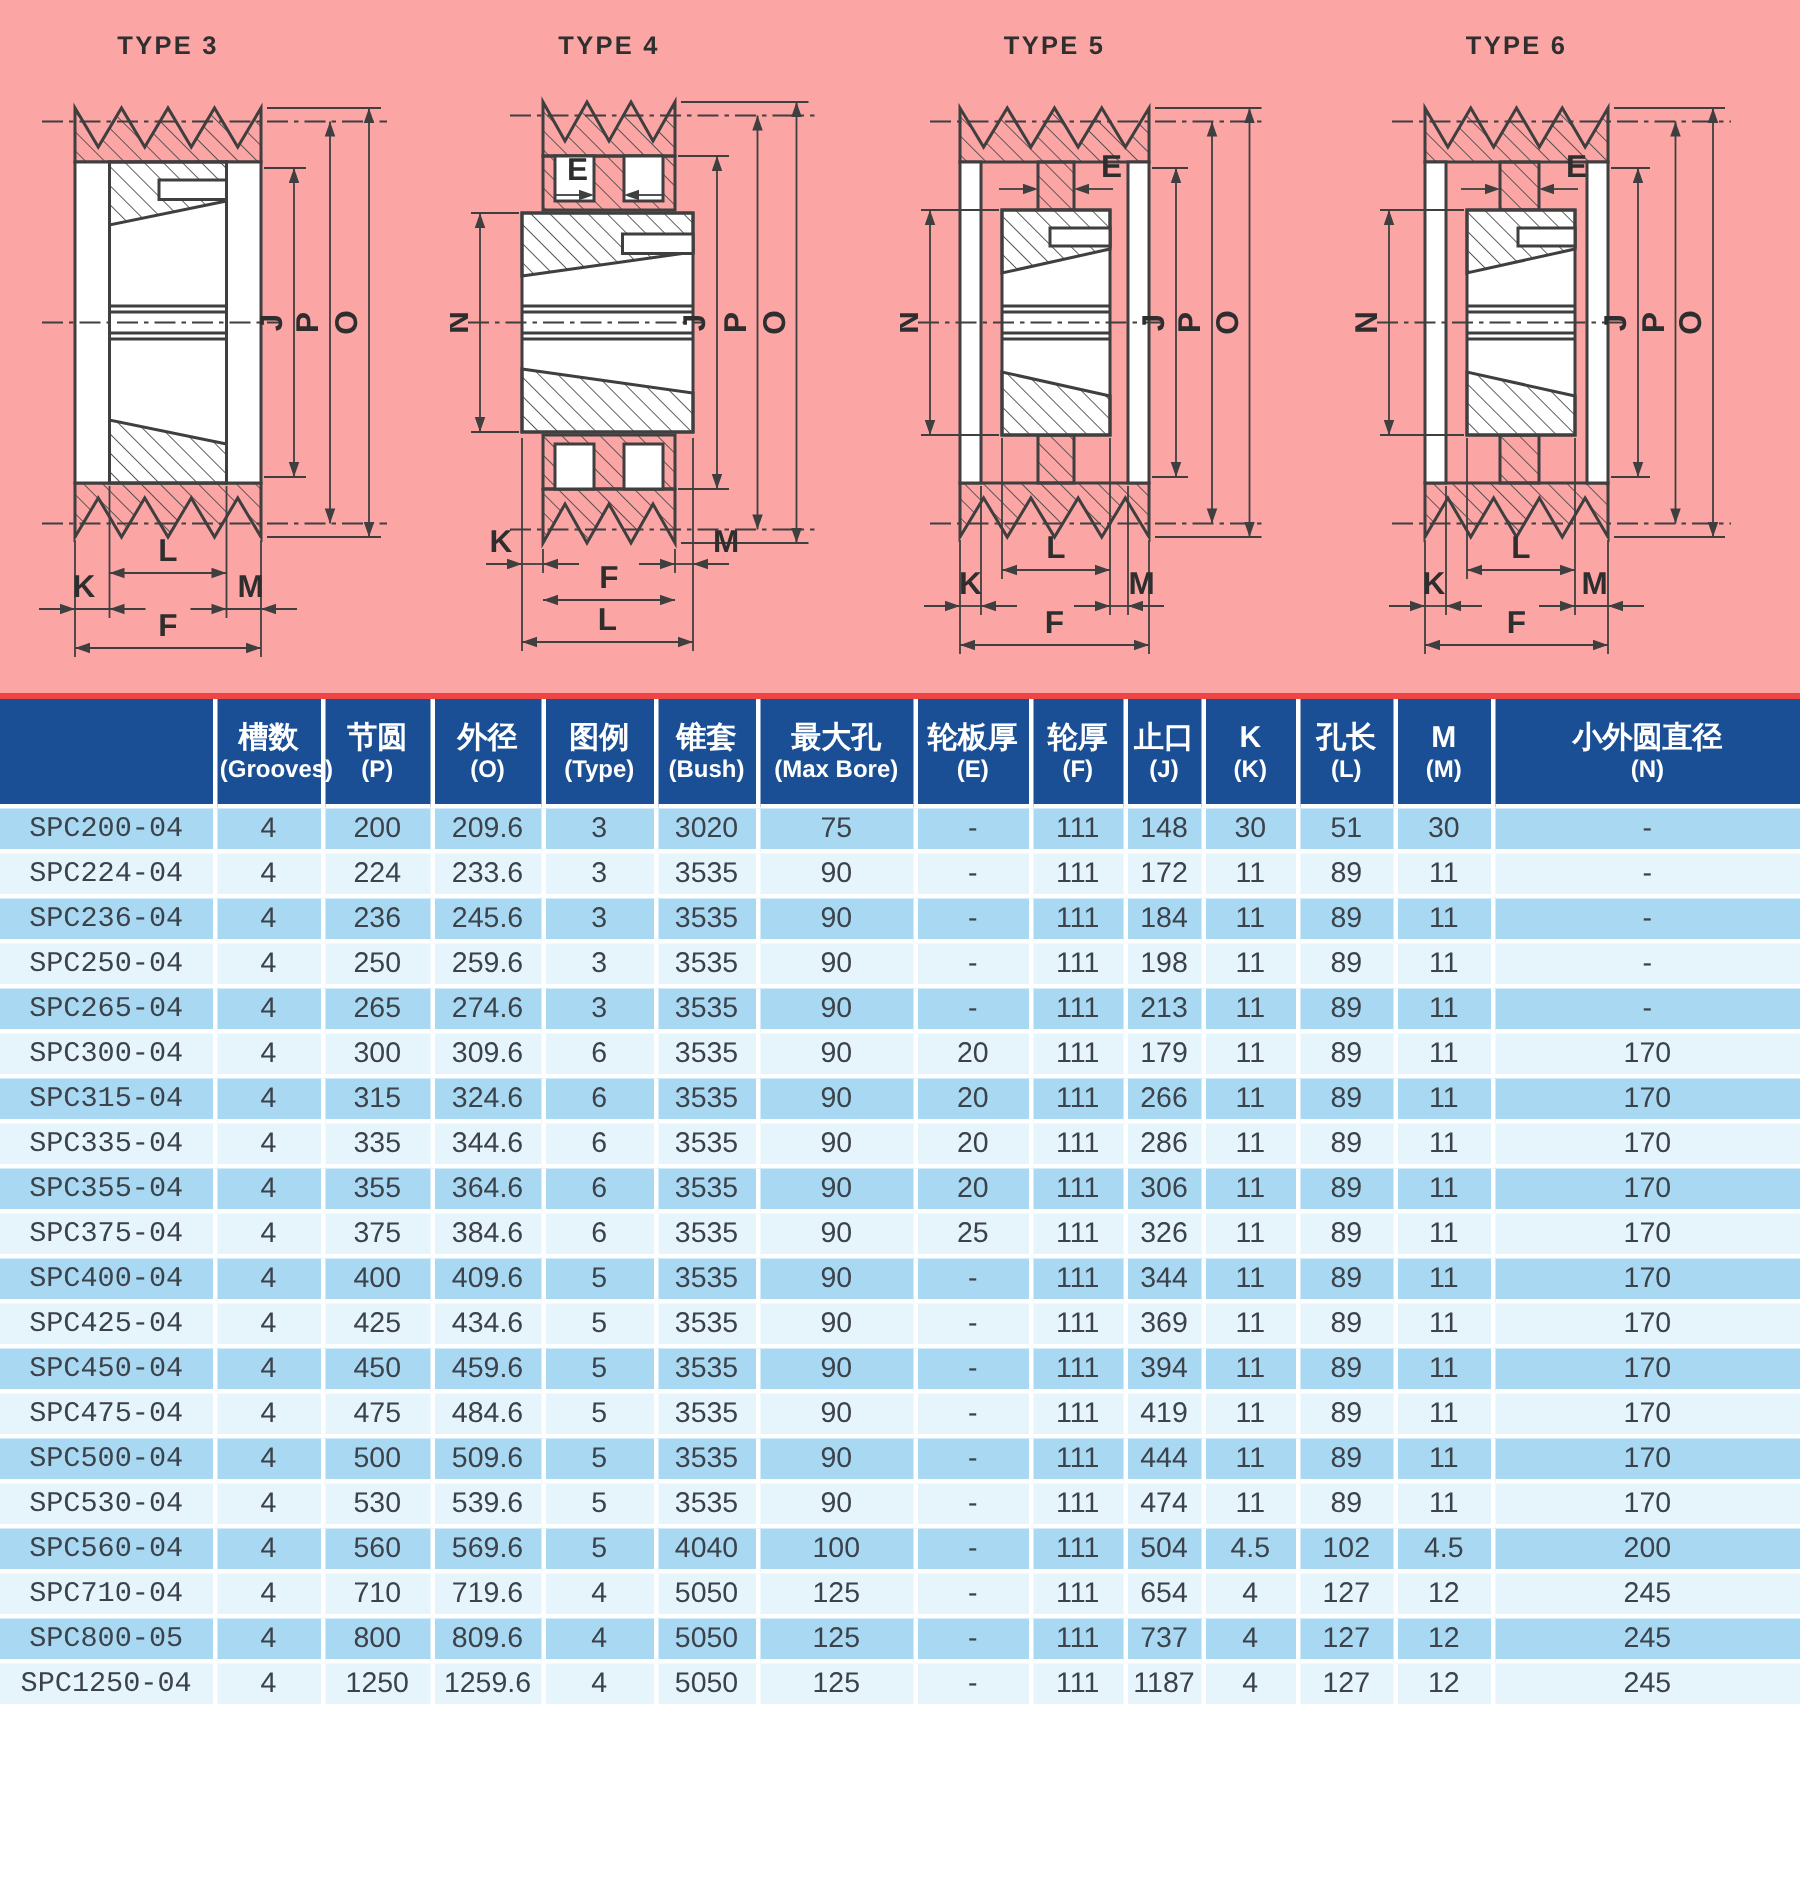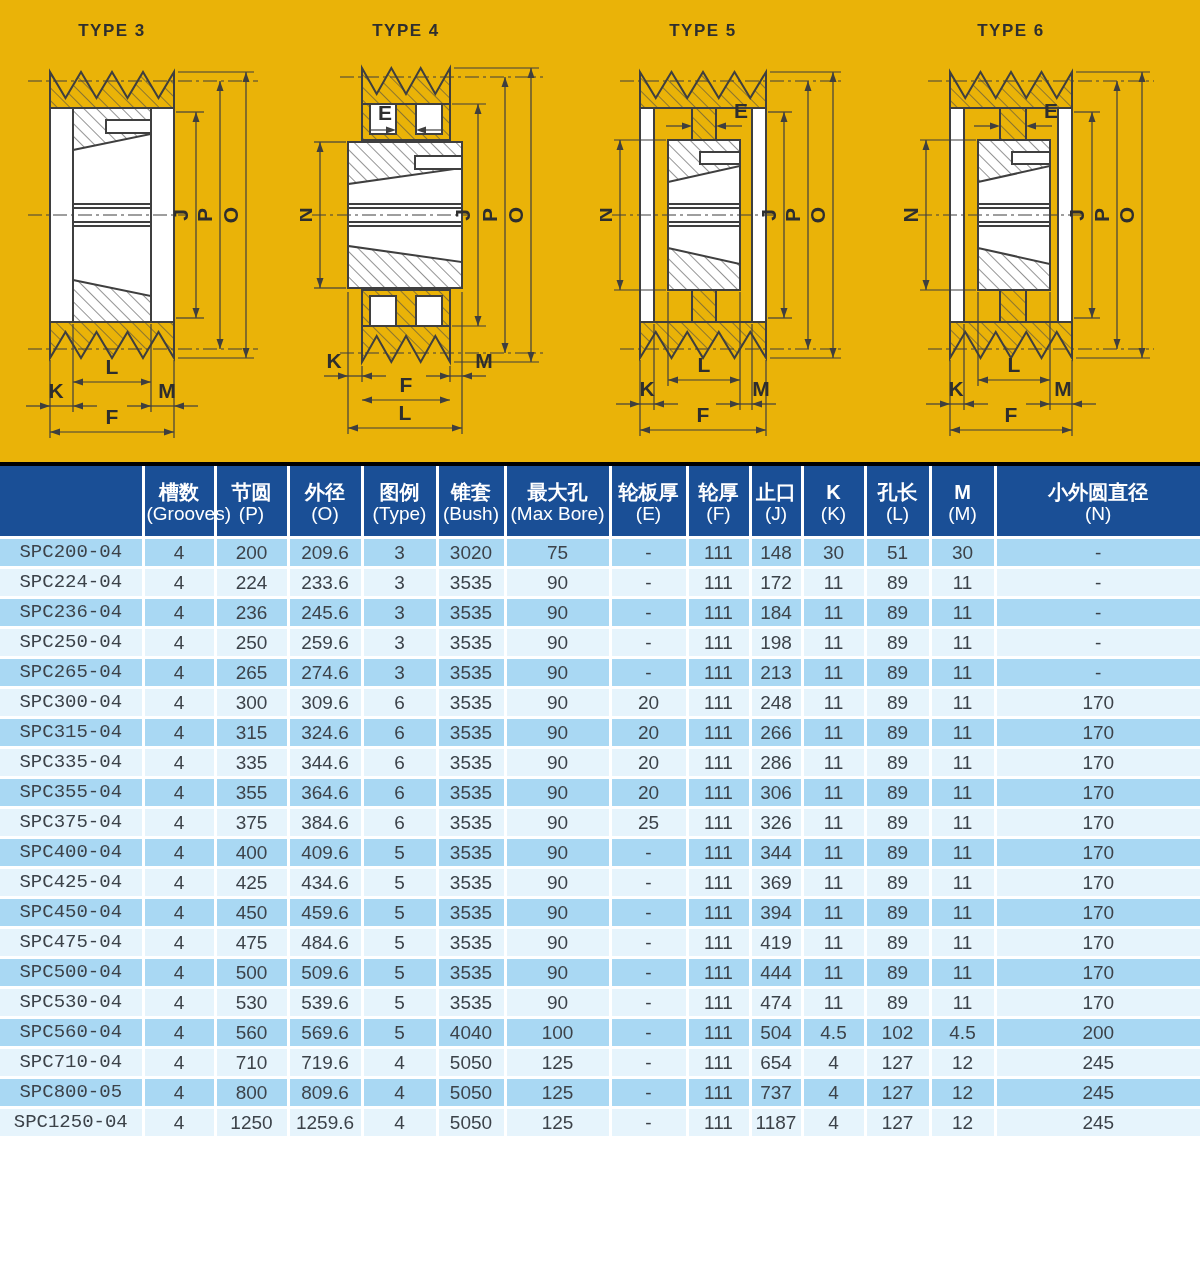--- a/index.html
+++ b/index.html
@@ -1,29 +1,29 @@
 <!DOCTYPE html>
 <html><head>
 <meta charset="utf-8">
 <style>
   html,body{margin:0;padding:0;background:#fff;}
   body{width:1200px;height:1265px;font-family:"Liberation Sans",sans-serif;overflow:hidden;}
-  .diagrams{display:flex;height:462px;background:#eab308;}
+  .diagrams{display:flex;height:462px;background:#fca5a5;}
   .diagram{width:300px;height:462px;position:relative;}
   .diagram svg{display:block;}
   .dtitle{font:bold 17px "Liberation Sans",sans-serif;fill:#2f2f2f;letter-spacing:1.5px;}
   .dlab{font:bold 21px "Liberation Sans",sans-serif;fill:#2e2e2e;}
   .obj{stroke:#3f3f3f;stroke-width:2;}
   .thin{stroke:#3f3f3f;stroke-width:1.2;}
   .dd{stroke:#3f3f3f;stroke-width:1.2;stroke-dasharray:14 4 3 4;fill:none;}
-  #spec-table{border-collapse:collapse;table-layout:fixed;width:1200px;border-top:4px solid #000000;}
+  #spec-table{border-collapse:collapse;table-layout:fixed;width:1200px;border-top:4px solid #ef4444;}
   #spec-table th{background:#1a4f96;color:#fff;vertical-align:middle;height:70px;padding:0 2px;border-left:3px solid #fff;}
   #spec-table th:first-child{border-left:none;}
   #spec-table th .cn{font-size:20px;font-weight:700;line-height:25px;}
-  #spec-table th .en{font-size:19px;font-weight:400;line-height:17px;}
+  #spec-table th .en{font-size:16px;font-weight:700;line-height:17px;}
   #spec-table td{text-align:center;font-size:19px;color:#3c4249;height:27px;line-height:27px;padding:0;border-left:3px solid #fff;border-top:3px solid #fff;white-space:nowrap;}
   #spec-table td:first-child{border-left:none;font-family:Liberation Mono, monospace;}
   #spec-table tbody tr:nth-child(odd){background:#a9d8f3;}
   #spec-table tbody tr:nth-child(even){background:#e6f4fc;}
 </style>
 </head>
 <body>
 
 <div class="diagrams">
   <div class="diagram">
@@ -501,21 +501,21 @@
       <tr>
         <td>SPC300-04</td>
         <td>4</td>
         <td>300</td>
         <td>309.6</td>
         <td>6</td>
         <td>3535</td>
         <td>90</td>
         <td>20</td>
         <td>111</td>
-        <td>248</td>
+        <td>179</td>
         <td>11</td>
         <td>89</td>
         <td>11</td>
         <td>170</td>
       </tr>
       <tr>
         <td>SPC315-04</td>
         <td>4</td>
         <td>315</td>
         <td>324.6</td>

